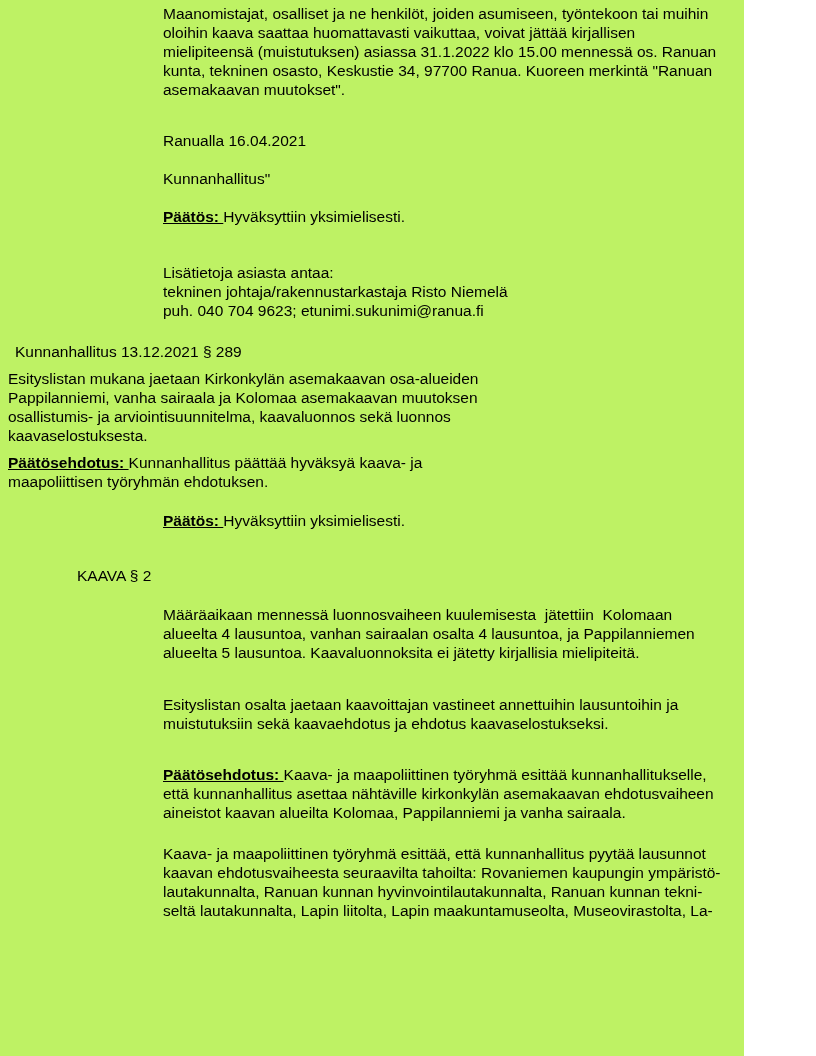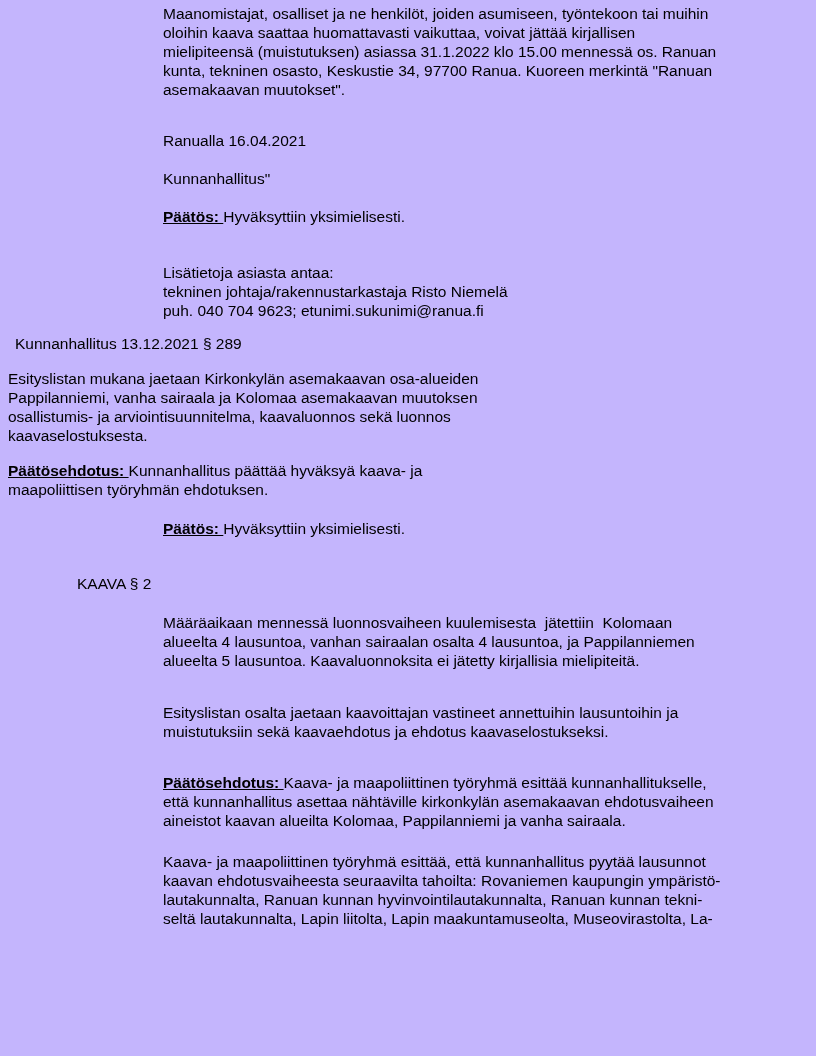--- a/index.html
+++ b/index.html
@@ -2,23 +2,23 @@
 <html><head>
 <meta charset="utf-8">
 <style>
   html, body {
     margin: 0;
     padding: 0;
     background: #ffffff;
   }
   .page {
     position: relative;
-    width: 816px;
+    width: 744px;
     height: 1056px;
-    background: #c4b5fd;
+    background: #bef264;
     overflow: hidden;
     font-family: "Liberation Sans", "DejaVu Sans", sans-serif;
     font-size: 15.5px;
     line-height: 19px;
     color: #000000;
     box-sizing: border-box;
     padding-top: 4px;
   }
   .block {
     margin: 0;
@@ -27,22 +27,22 @@
   .indent-body   { padding-left: 163px; }
   .indent-margin { padding-left: 77px;  }
   .decision-label {
     font-weight: bold;
     text-decoration: underline;
   }
   
   .mt-32 { margin-top: 32px; }
   .mt-19 { margin-top: 19px; }
   .mt-37 { margin-top: 37px; }
-  .mt-18 { margin-top: 14px; padding-left: 15px; }
-  .mt-16 { margin-top: 16px; padding-left: 8px; }
+  .mt-18 { margin-top: 22px; padding-left: 15px; }
+  .mt-16 { margin-top: 8px; padding-left: 8px; }
   .mt-20 { margin-top: 20px; }
   .mt-36 { margin-top: 36px; }
   .mt-33 { margin-top: 33px; }
   .mt-22 { margin-top: 22px; }
 </style>
 </head>
 <body>
 
 <div class="page">
 

